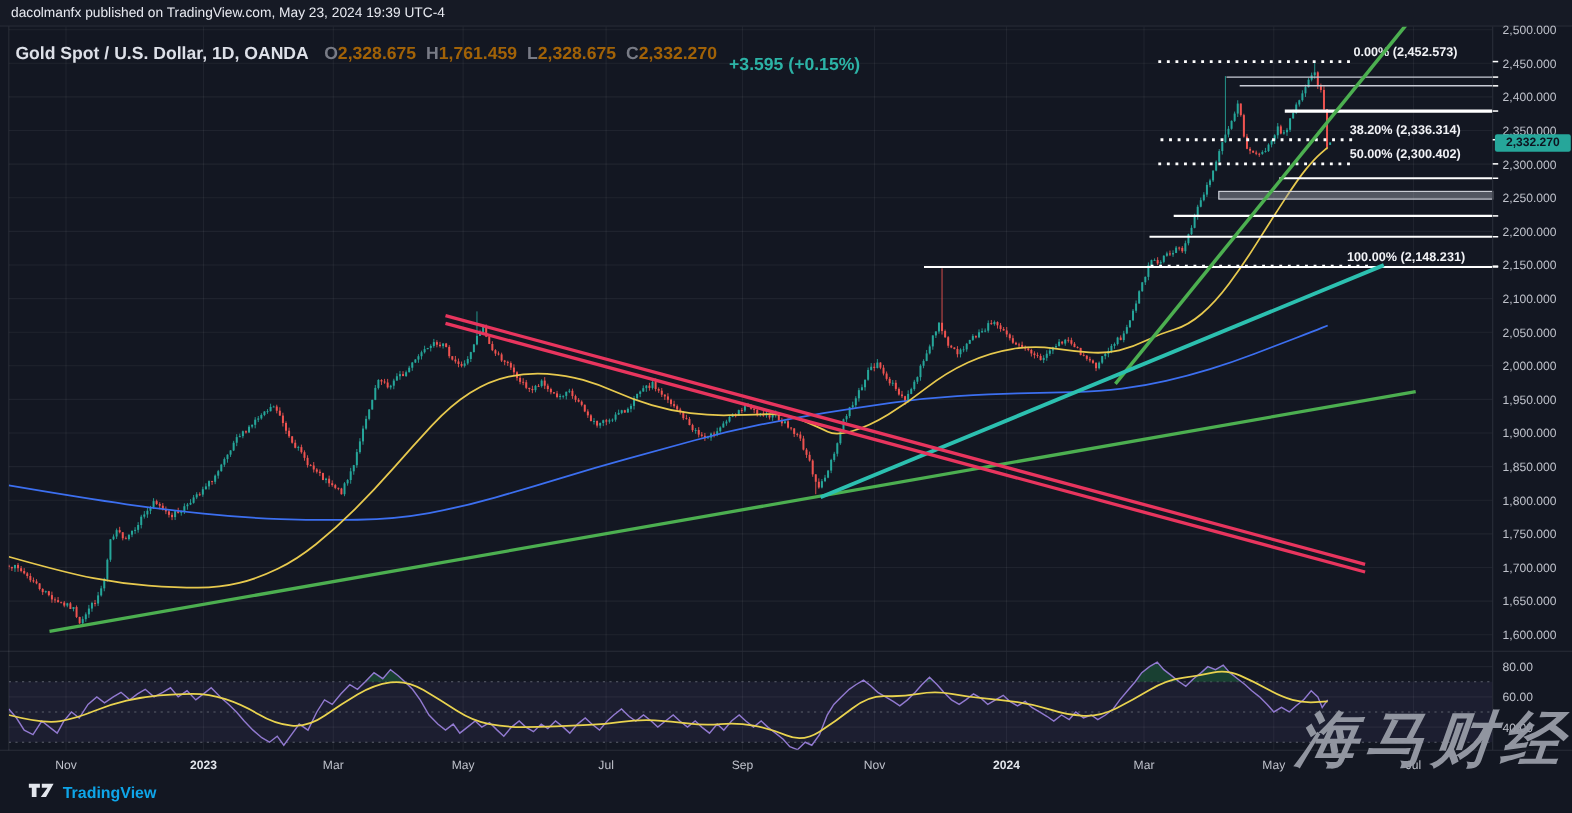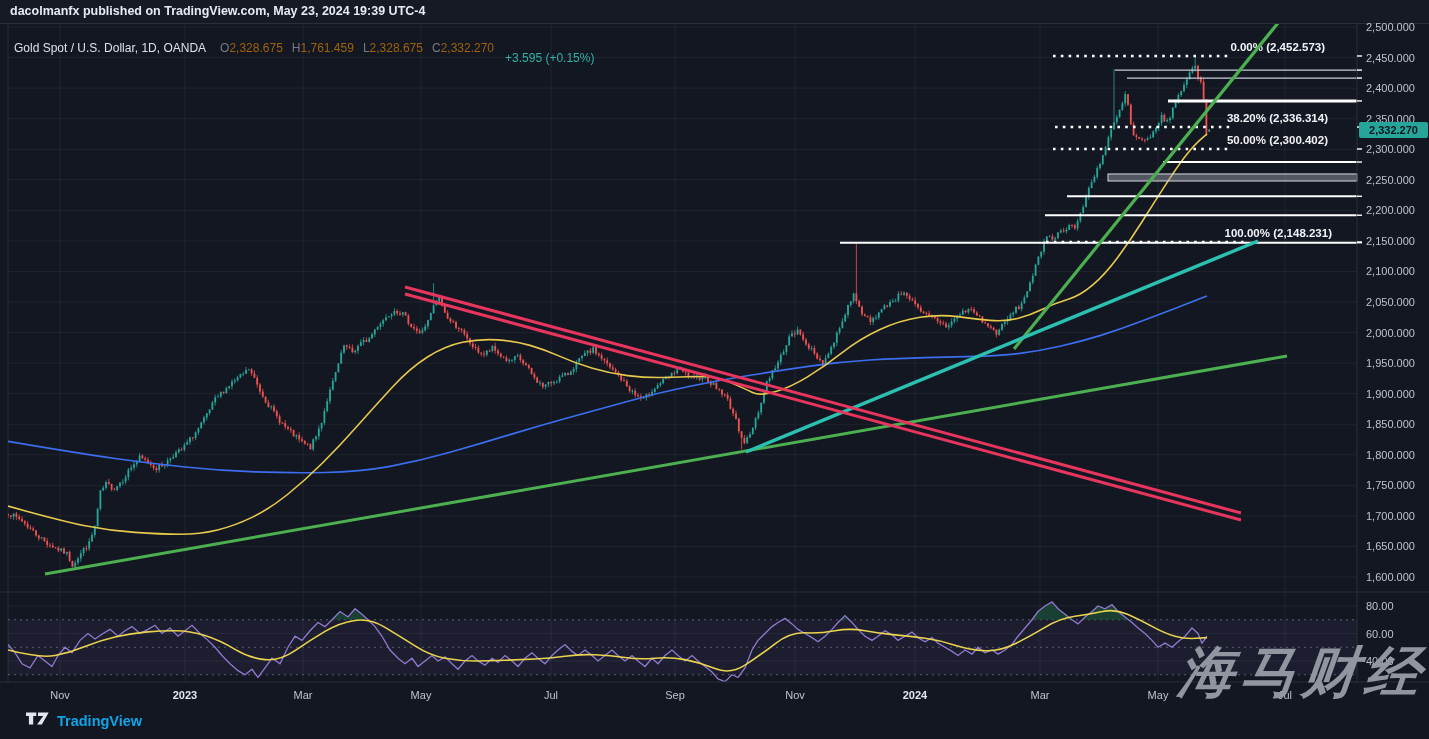--- a/index.html
+++ b/index.html
@@ -1,21 +1,21 @@
 <!DOCTYPE html>
 <html><head>
 <meta charset="utf-8">
 <style>
   html,body{margin:0;padding:0;background:#131722;width:1429px;height:739px;overflow:hidden;
     font-family:"Liberation Sans",sans-serif;}
   #stage{position:relative;width:1429px;height:739px;background:#131722;}
   #chart-svg{position:absolute;left:0;top:0;}
   .header-bar{position:absolute;left:0;top:0;width:1429px;height:23px;background:#161a25;}
-  .header-text{position:absolute;left:10px;top:4px;font-size:12.5px;font-weight:700;color:#e8eaf1;white-space:nowrap;}
-  .legend{position:absolute;left:14px;top:31px;display:flex;align-items:center;white-space:nowrap;font-size:12px;}
+  .header-text{position:absolute;left:10px;top:4px;font-size:12.5px;font-weight:400;color:#e8eaf1;white-space:nowrap;}
+  .legend{position:absolute;left:14px;top:31px;display:flex;align-items:center;white-space:nowrap;font-size:16px;font-weight:bold;}
   .legend .sym{color:#dde0e8;margin-right:14px;}
   .legend .grp{margin-right:9px;}
   .legend .lbl{color:#787b86;}
   .legend .val{color:#a16207;margin-top:16px;}
   .legend .chg{color:#2cb3a6;margin-left:2px;margin-top:20px;}
   .price-badge{position:absolute;left:1359px;top:122px;width:69px;height:16px;border-radius:2px;
     font-size:11px;font-weight:700;display:flex;align-items:center;justify-content:center;}
   .wm1{position:absolute;right:2px;top:636px;font-size:55px;font-weight:800;font-style:italic;
     letter-spacing:7px;transform:skewX(-6deg);opacity:0.95;z-index:6;white-space:nowrap;}
   .wm2{position:absolute;right:6px;top:694px;font-size:37px;font-weight:800;font-style:italic;

